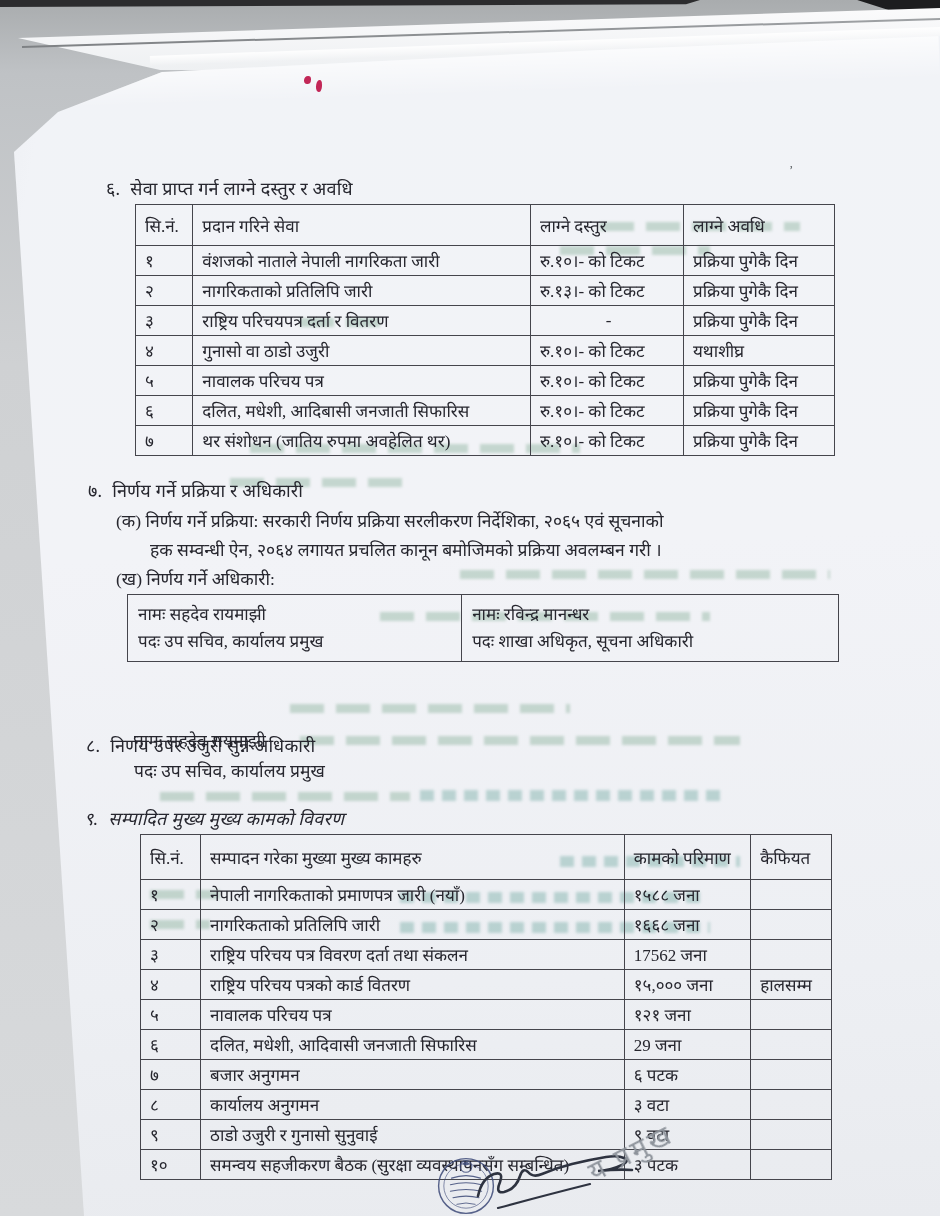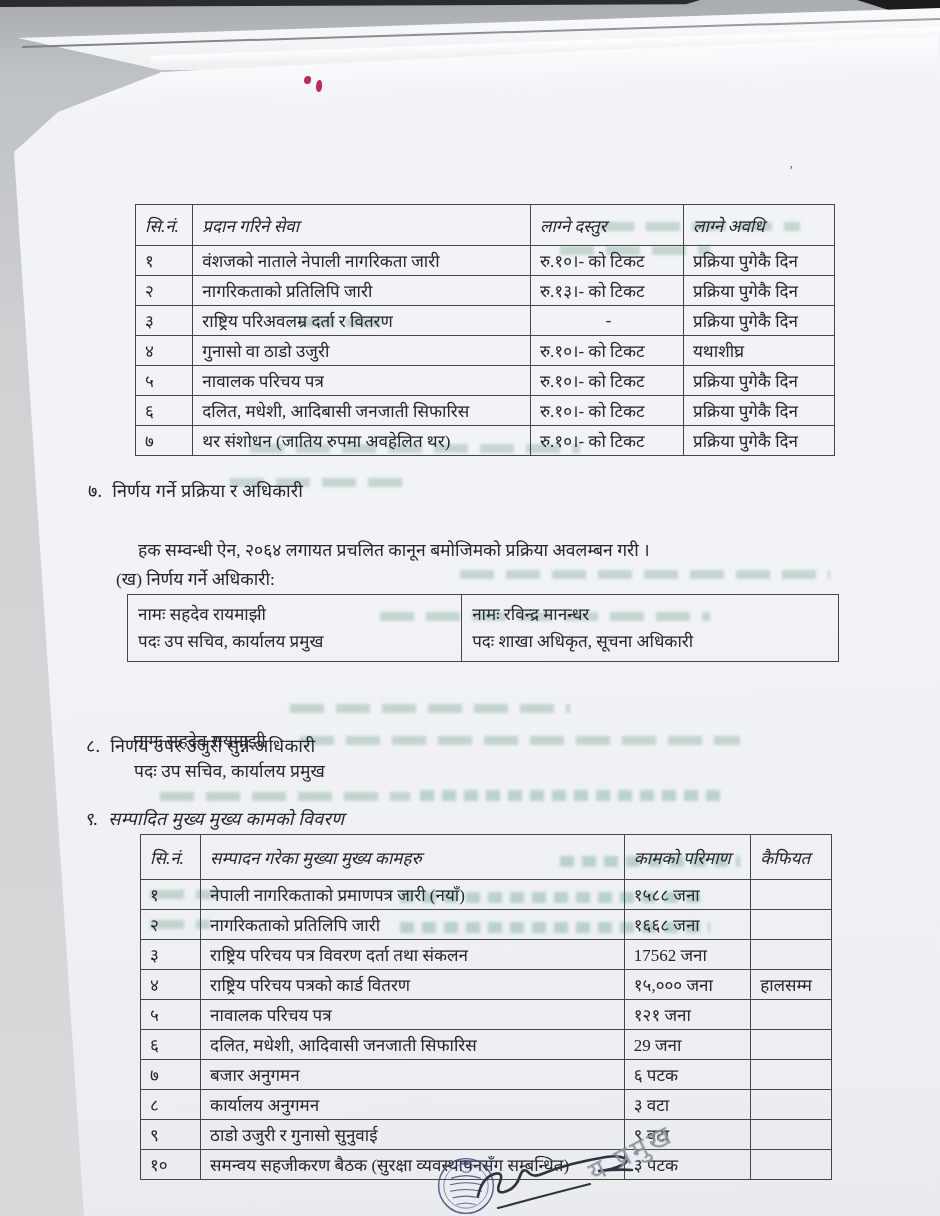--- a/index.html
+++ b/index.html
@@ -38,21 +38,21 @@
   .abs{position:absolute;}
   .heading{font-size:18px;letter-spacing:.2px;white-space:nowrap;}
   .heading .num{display:inline-block;margin-right:10px;}
   .bodyline{font-size:17.5px;white-space:nowrap;}
   
   table{border-collapse:collapse;table-layout:fixed;}
   .doc-table td,.doc-table th{
     border:1.5px solid #45454c;font-size:17px;font-weight:normal;text-align:left;
     padding:2px 6px 2px 9px;overflow:hidden;white-space:nowrap;color:#26262e;
   }
-  .doc-table th{vertical-align:middle;font-style:italic;}
+  .doc-table th{vertical-align:middle;}
   .cell-center{text-align:center !important;}
   #serviceTable{width:700px;}
   #serviceTable th{height:36px;}
   #serviceTable td{height:25px;}
   #workTable{width:692px;}
   #workTable th{height:40px;}
   #workTable td{height:25px;}
   #officersTable{width:712px;}
   #officersTable td{border:1.5px solid #45454c;font-size:17px;padding:6px 10px;vertical-align:top;}
   #officersTable .ln{display:block;line-height:27px;white-space:nowrap;}
@@ -100,20 +100,23 @@
   <div class="bleed bleed-line" style="left:290px;top:704px;width:280px;"></div>
   <div class="bleed bleed-line" style="left:300px;top:736px;width:440px;"></div>
   <div class="bleed bleed-line" style="left:160px;top:792px;width:250px;"></div>
   <div class="bleed bleed-num" style="left:420px;top:790px;width:300px;"></div>
   <div class="bleed bleed-num" style="left:560px;top:856px;width:180px;"></div>
   <div class="bleed bleed-num" style="left:400px;top:892px;width:300px;"></div>
   <div class="bleed bleed-num" style="left:400px;top:922px;width:310px;"></div>
   <div class="bleed bleed-line" style="left:150px;top:890px;width:70px;"></div>
   <div class="bleed bleed-line" style="left:150px;top:920px;width:60px;"></div>
 
+  <div class="abs heading" style="left:106px;top:176px;">
+    <span class="num">६.</span><span>सेवा प्राप्त गर्न लाग्ने दस्तुर र अवधि</span>
+  </div>
 
   <table id="serviceTable" class="doc-table abs" style="left:135px;top:204px;">
     <colgroup>
         <col style="width:8.2%">
         <col style="width:48.3%">
         <col style="width:21.9%">
         <col style="width:21.6%">
       </colgroup>
   <thead>
         <tr>
@@ -131,21 +134,21 @@
           <td>प्रक्रिया पुगेकै दिन</td>
         </tr>
         <tr>
           <td>२</td>
           <td>नागरिकताको प्रतिलिपि जारी</td>
           <td>रु.१३।- को टिकट</td>
           <td>प्रक्रिया पुगेकै दिन</td>
         </tr>
         <tr>
           <td>३</td>
-          <td>राष्ट्रिय परिअवलम्र दर्ता र वितरण</td>
+          <td>राष्ट्रिय परिचयपत्र दर्ता र वितरण</td>
           <td class="cell-center">-</td>
           <td>प्रक्रिया पुगेकै दिन</td>
         </tr>
         <tr>
           <td>४</td>
           <td>गुनासो वा ठाडो उजुरी</td>
           <td>रु.१०।- को टिकट</td>
           <td>यथाशीघ्र</td>
         </tr>
         <tr>
@@ -165,21 +168,22 @@
           <td>थर संशोधन (जातिय रुपमा अवहेलित थर)</td>
           <td>रु.१०।- को टिकट</td>
           <td>प्रक्रिया पुगेकै दिन</td>
         </tr>
       </tbody>
     </table>
 
   <div class="abs heading" style="left:88px;top:478px;text-align:right;">
     <span class="num">७.</span><span>निर्णय गर्ने प्रक्रिया र अधिकारी</span>
   </div>
-  <div class="abs bodyline" style="left:138px;top:537px;">हक सम्वन्धी ऐन, २०६४ लगायत प्रचलित कानून बमोजिमको प्रक्रिया अवलम्बन गरी ।</div>
+  <div class="abs bodyline" style="left:116px;top:508px;">(क) निर्णय गर्ने प्रक्रिया: सरकारी निर्णय प्रक्रिया सरलीकरण निर्देशिका, २०६५ एवं सूचनाको</div>
+  <div class="abs bodyline" style="left:150px;top:537px;">हक सम्वन्धी ऐन, २०६४ लगायत प्रचलित कानून बमोजिमको प्रक्रिया अवलम्बन गरी ।</div>
   <div class="abs bodyline" style="left:116px;top:566px;">(ख) निर्णय गर्ने अधिकारी:</div>
 
   <table id="officersTable" class="abs" style="left:127px;top:594px;">
     <colgroup>
         <col style="width:47%">
         <col style="width:53%">
       </colgroup>
     <tbody>
         <tr>
       <td>

